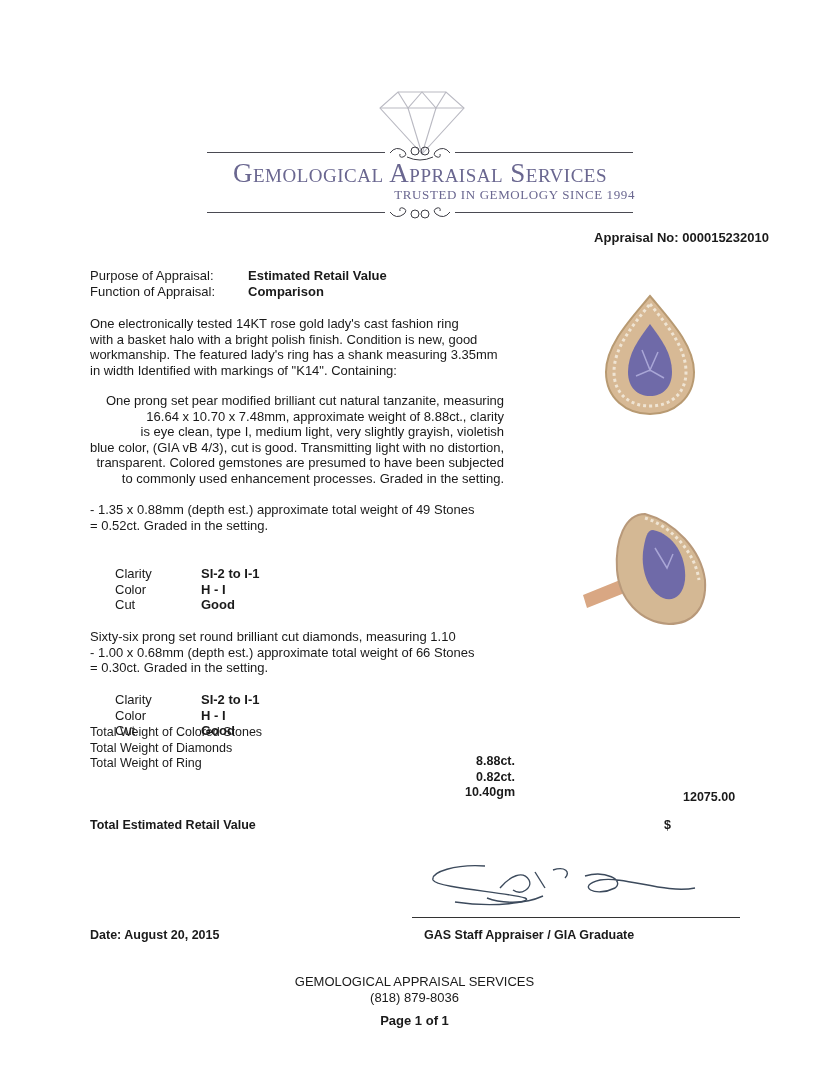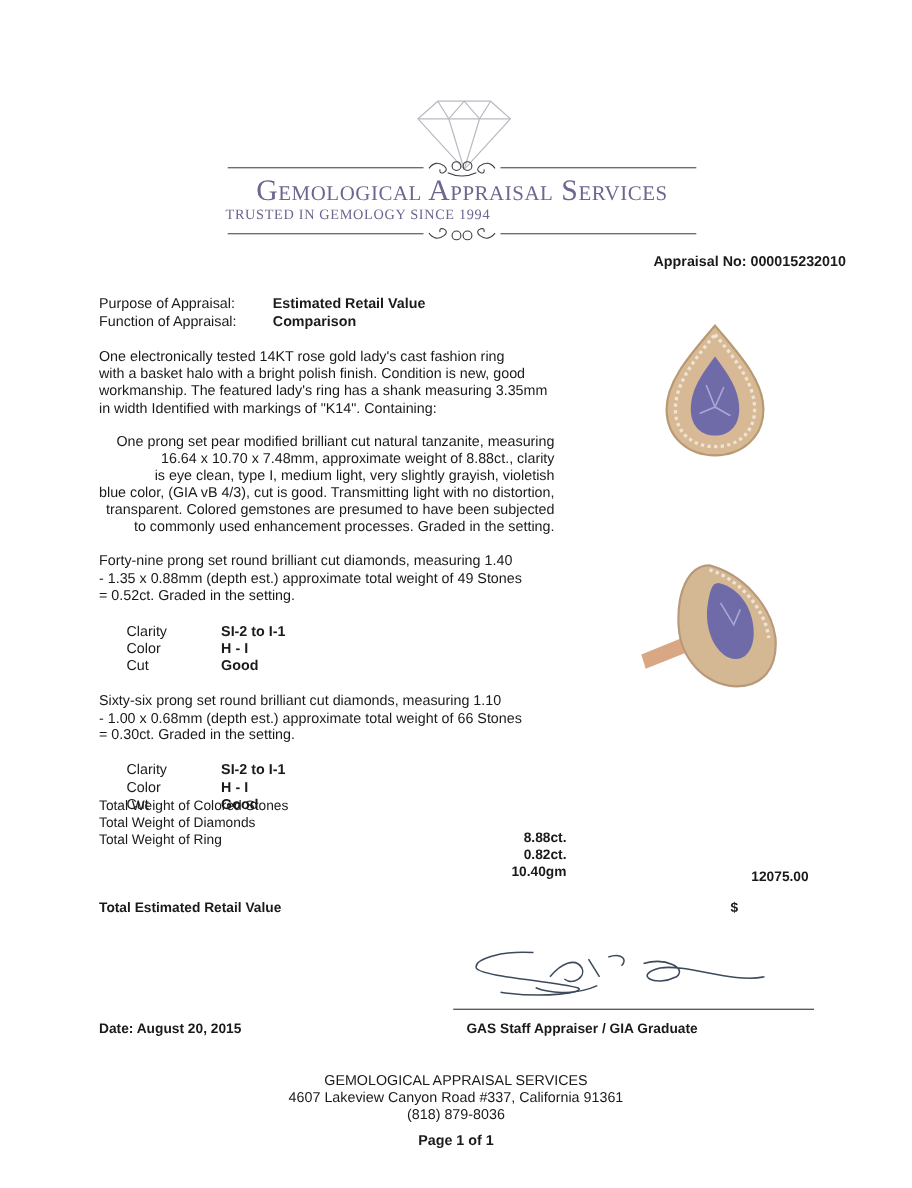--- a/index.html
+++ b/index.html
@@ -10,21 +10,21 @@
     .abs { position: absolute; }
     
     .logo-diamond { left: 378px; top: 88px; width: 88px; height: 68px; }
     .logo-rule { height: 1px; background: #4a4a52; }
     .logo-title {
       left: 205px; top: 158px; width: 430px; text-align: center;
       font-family: "Liberation Serif", serif; font-size: 27px; letter-spacing: 0.5px;
       color: #6a6790; font-variant: small-caps; white-space: nowrap;
     }
     .logo-sub {
-      left: 205px; top: 187px; width: 430px; text-align: left;
+      left: 205px; top: 187px; width: 430px; text-align: right;
       font-family: "Liberation Serif", serif; font-size: 13px; letter-spacing: 0.6px;
       color: #6a6790; white-space: nowrap;
     }
     .scroll { width: 70px; height: 18px; }
     .appraisal-no {
       right: 60px; top: 230px; font-weight: bold; font-size: 13px;
     }
     .txt { font-size: 13px; line-height: 15.5px; white-space: nowrap; }
     .b { font-weight: bold; }
     .row { display: flex; }
@@ -93,21 +93,20 @@
 <div class="abs txt" style="left:90px; top:393px;text-align:right;">
   <div>One prong set pear modified brilliant cut natural tanzanite, measuring</div>
   <div>16.64 x 10.70 x 7.48mm, approximate weight of 8.88ct., clarity</div>
   <div>is eye clean, type I, medium light, very slightly grayish, violetish</div>
   <div>blue color, (GIA vB 4/3), cut is good. Transmitting light with no distortion,</div>
   <div>transparent. Colored gemstones are presumed to have been subjected</div>
   <div>to commonly used enhancement processes. Graded in the setting.</div>
 </div>
 
 <div class="abs txt" style="left:90px; top:502px;">
-  <div>Forty-nine prong set round brilliant cut diamonds, measuring 1.40</div>
   <div>- 1.35 x 0.88mm (depth est.) approximate total weight of 49 Stones</div>
   <div>= 0.52ct. Graded in the setting.</div>
 </div>
 <div class="abs txt" style="left:115px; top:566px;">
   <div class="row">
       <span class="grade-lbl">Clarity</span>
       <span class="b">SI-2 to I-1</span>
     </div>
   <div class="row">
       <span class="grade-lbl">Color</span>
@@ -176,16 +175,15 @@
     <path d="M160,18 C180,12 200,22 190,30 C170,40 150,28 175,22 C200,18 240,36 270,30"></path>
     <path d="M62,40 C72,44 96,48 118,38"></path>
   </g>
 </svg>
 <div class="abs sig-line"></div>
 <div class="abs txt b" style="left:90px; top:928px; font-size:12.5px;">Date: August 20, 2015</div>
 <div class="abs txt b" style="left:424px; top:928px; font-size:12.5px;">GAS Staff Appraiser / GIA Graduate</div>
 
 <div class="abs footer" style="top:974px;">
   <div>GEMOLOGICAL APPRAISAL SERVICES</div>
-  <div>4607 Lakeview Canyon Road #337, California 91361</div>
   <div>(818) 879-8036</div>
   <div class="b" style="margin-top:8px;">Page 1 of 1</div>
 </div>
 
 </body></html>

